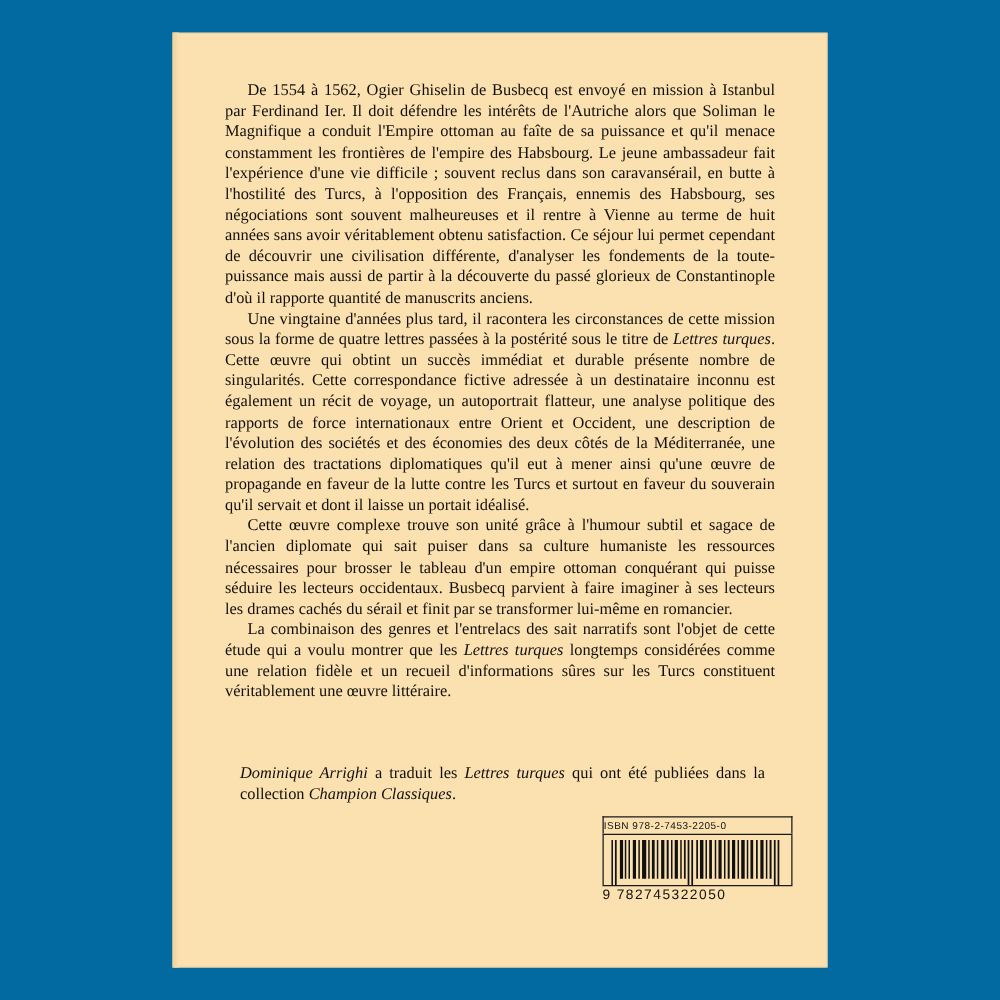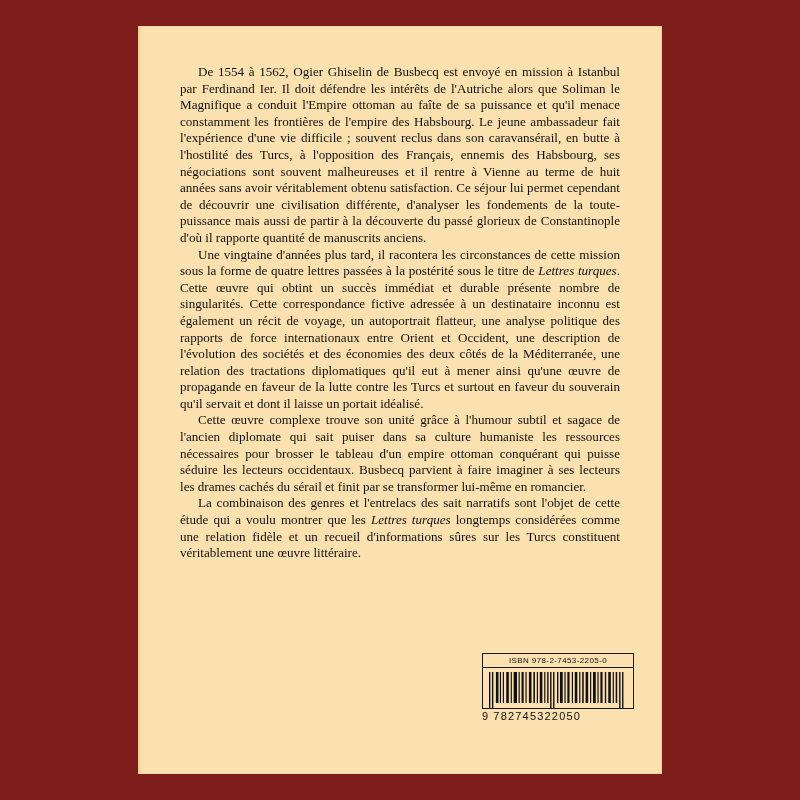--- a/index.html
+++ b/index.html
@@ -12,21 +12,21 @@
     height: 800px;
     overflow: hidden;
     font-family: "Liberation Serif", serif;
   }
   .page {
     position: absolute;
     left: 0;
     top: 0;
     width: 800px;
     height: 800px;
-    background: #7f1d1d;
+    background: #0369a1;
   }
   
   .cover {
     position: absolute;
     left: 138px;
     top: 26px;
     width: 524px;
     height: 748px;
     background: #fbe0b0;
     box-shadow: 0 0 0 1px #f3d59f inset;
@@ -79,21 +79,20 @@
     right: 28px;
     bottom: 52px;
     width: 152px;
   }
   .isbn-line {
     border: 1px solid #1a1a1a;
     border-bottom: none;
     font-family: "Liberation Sans", sans-serif;
     font-size: 8px;
     letter-spacing: 0.4px;
-    text-align: center;
     padding: 2px 0 2px 0;
     color: #111;
     background: #fbe0b0;
   }
   .barcode {
     border: 1px solid #1a1a1a;
     border-top: 1px solid #1a1a1a;
     background: #fbe0b0;
     padding: 4px 6px 0 6px;
     height: 42px;
@@ -123,20 +122,23 @@
 <div class="page">
   <div class="cover">
 
     <div class="blurb">
       <p>De 1554 à 1562, Ogier Ghiselin de Busbecq est envoyé en mission à Istanbul par Ferdinand Ier. Il doit défendre les intérêts de l'Autriche alors que Soliman le Magnifique a conduit l'Empire ottoman au faîte de sa puissance et qu'il menace constamment les frontières de l'empire des Habsbourg. Le jeune ambassadeur fait l'expérience d'une vie difficile ; souvent reclus dans son caravansérail, en butte à l'hostilité des Turcs, à l'opposition des Français, ennemis des Habsbourg, ses négociations sont souvent malheureuses et il rentre à Vienne au terme de huit années sans avoir véritablement obtenu satisfaction. Ce séjour lui permet cependant de découvrir une civilisation différente, d'analyser les fondements de la toute-puissance mais aussi de partir à la découverte du passé glorieux de Constantinople d'où il rapporte quantité de manuscrits anciens.</p>
       <p><span>Une vingtaine d'années plus tard, il racontera les circonstances de cette mission sous la forme de quatre lettres passées à la postérité sous le titre de </span><span class="it">Lettres turques</span><span>. Cette œuvre qui obtint un succès immédiat et durable présente nombre de singularités. Cette correspondance fictive adressée à un destinataire inconnu est également un récit de voyage, un autoportrait flatteur, une analyse politique des rapports de force internationaux entre Orient et Occident, une description de l'évolution des sociétés et des économies des deux côtés de la Méditerranée, une relation des tractations diplomatiques qu'il eut à mener ainsi qu'une œuvre de propagande en faveur de la lutte contre les Turcs et surtout en faveur du souverain qu'il servait et dont il laisse un portait idéalisé.</span></p>
       <p>Cette œuvre complexe trouve son unité grâce à l'humour subtil et sagace de l'ancien diplomate qui sait puiser dans sa culture humaniste les ressources nécessaires pour brosser le tableau d'un empire ottoman conquérant qui puisse séduire les lecteurs occidentaux. Busbecq parvient à faire imaginer à ses lecteurs les drames cachés du sérail et finit par se transformer lui-même en romancier.</p>
       <p><span>La combinaison des genres et l'entrelacs des sait narratifs sont l'objet de cette étude qui a voulu montrer que les </span><span class="it">Lettres turques</span><span> longtemps considérées comme une relation fidèle et un recueil d'informations sûres sur les Turcs constituent véritablement une œuvre littéraire.</span></p>
     </div>
 
+    <div class="credit">
+      <span class="it">Dominique Arrighi</span><span> a traduit les </span><span class="it">Lettres turques</span><span> qui ont été publiées dans la collection </span><span class="it">Champion Classiques</span><span>.</span>
+    </div>
 
 
     <div class="barcode-box">
       <div class="isbn-line">ISBN  978-2-7453-2205-0</div>
       <div class="barcode">
         <svg class="bars" viewBox="0 0 140 36" preserveAspectRatio="none">
           <g fill="#111111">
             <rect x="0" y="0" width="1.4" height="36"></rect>
             <rect x="3" y="0" width="1.4" height="36"></rect>
             <rect x="7" y="0" width="2.6" height="31"></rect>

